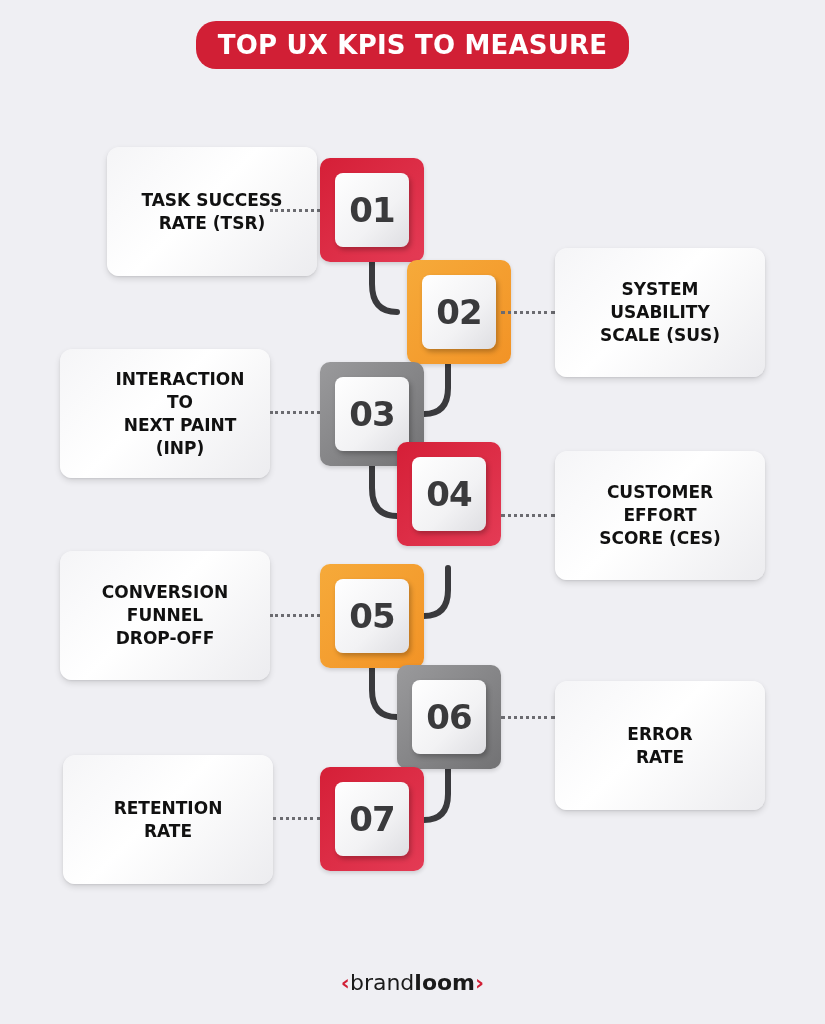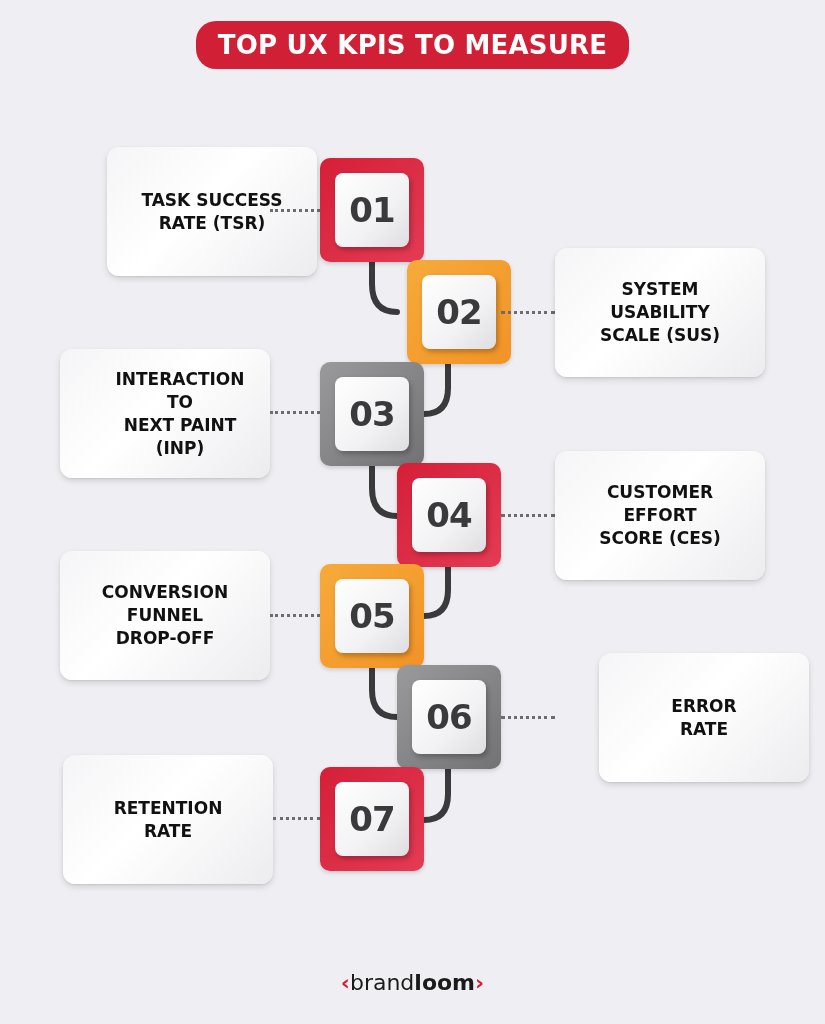--- a/index.html
+++ b/index.html
@@ -137,21 +137,21 @@
   <span class="card-text">INTERACTION TO
 NEXT PAINT (INP)</span>
 </div>
 <div class="dots" style="left:270px; top:411px; width:50px;"></div>
 <div class="num-block gray" style="left:320px; top:362px;text-align:right;">
   <div class="num-inner">
     <span class="num-text">03</span>
   </div>
 </div>
 
-<div class="num-block red" style="left:397px; top:463px;">
+<div class="num-block red" style="left:397px; top:442px;">
   <div class="num-inner">
     <span class="num-text">04</span>
   </div>
 </div>
 <div class="dots" style="left:501px; top:514px; width:54px;"></div>
 <div class="card" style="left:555px; top:451px;">
   <span class="card-text">CUSTOMER
 EFFORT
 SCORE (CES)</span>
 </div>
@@ -167,21 +167,21 @@
     <span class="num-text">05</span>
   </div>
 </div>
 
 <div class="num-block gray" style="left:397px; top:665px;">
   <div class="num-inner">
     <span class="num-text">06</span>
   </div>
 </div>
 <div class="dots" style="left:501px; top:716px; width:54px;"></div>
-<div class="card" style="left:555px; top:653px;margin-left:44px;">
+<div class="card" style="left:555px; top:681px;">
   <span class="card-text">ERROR
 RATE</span>
 </div>
 
 <div class="card" style="left:63px; top:755px;">
   <span class="card-text">RETENTION
 RATE</span>
 </div>
 <div class="dots" style="left:273px; top:817px; width:47px;"></div>
 <div class="num-block red" style="left:320px; top:767px;">

